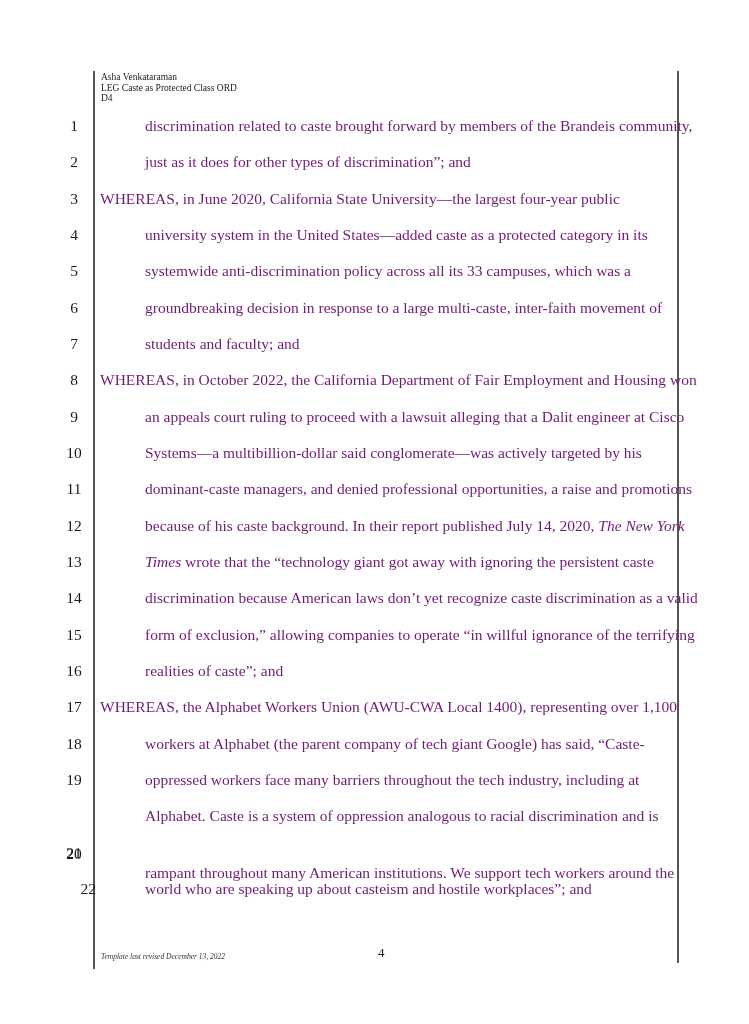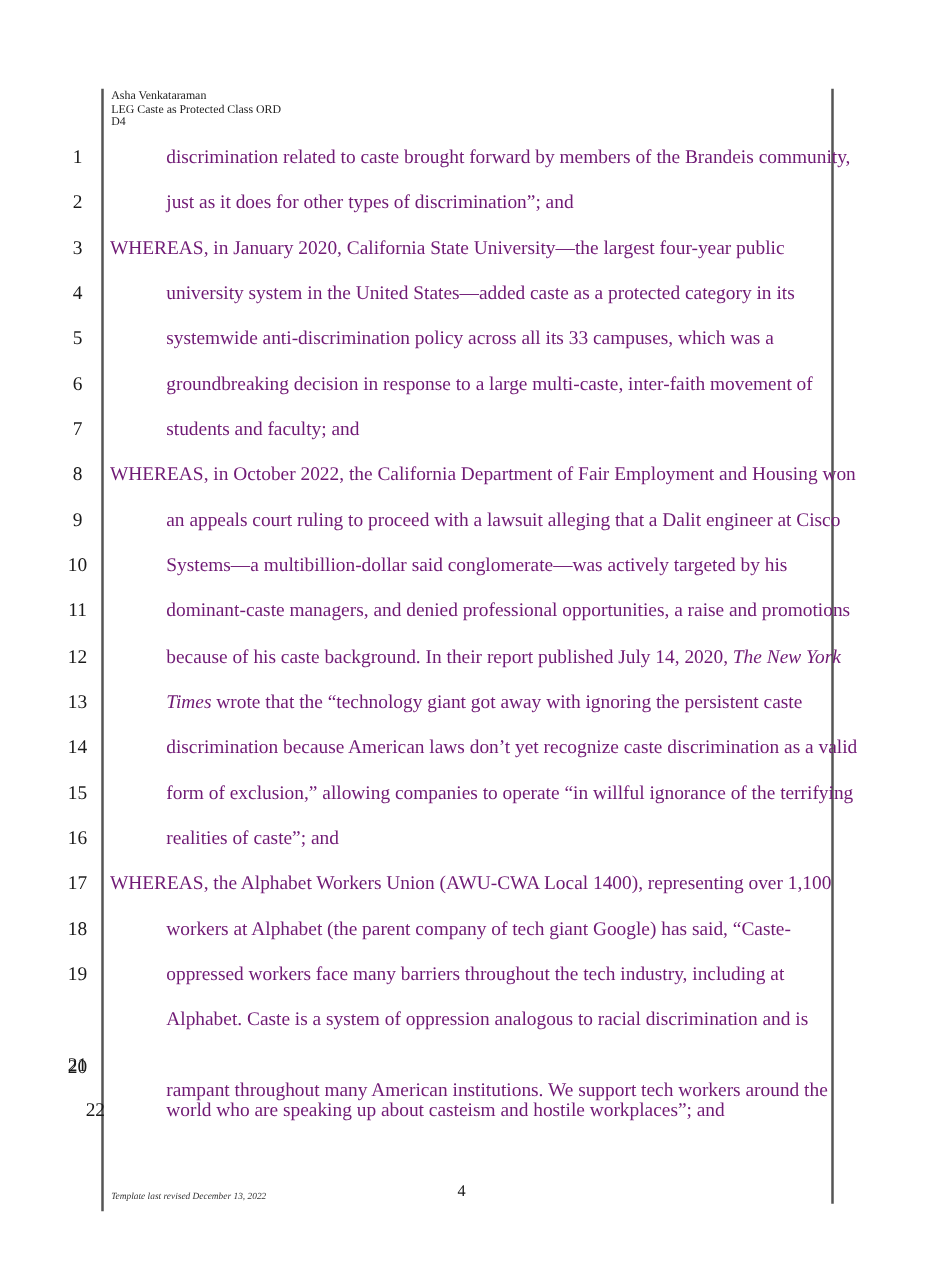--- a/index.html
+++ b/index.html
@@ -10,21 +10,21 @@
     body {
       width: 749px;
       height: 1024px;
       position: relative;
       overflow: hidden;
       font-family: "Liberation Serif", "DejaVu Serif", serif;
       color: #1a1a1a;
     }
     .page {
       position: absolute;
-      left: 0; top: 0;
+      left: 12px; top: 0;
       width: 708px; height: 1024px;
     }
     .rule-left {
       position: absolute;
       left: 81px;
       top: 71px;
       width: 2px;
       height: 898px;
       background: #555;
     }
@@ -93,21 +93,21 @@
     <div>LEG Caste as Protected Class ORD</div>
     <div>D4</div>
   </div>
 
   <div id="lines-container">
       <div class="line-num" style="top: 116px;">1</div>
       <div class="text-line indent" style="top: 116px;"><span>discrimination related to caste brought forward by members of the Brandeis community,</span></div>
       <div class="line-num" style="top: 152px;">2</div>
       <div class="text-line indent" style="top: 152px;"><span>just as it does for other types of discrimination”; and</span></div>
       <div class="line-num" style="top: 189px;">3</div>
-      <div class="text-line flush" style="top: 189px;"><span>WHEREAS, in January 2020, California State University—the largest four-year public</span></div>
+      <div class="text-line flush" style="top: 189px;"><span>WHEREAS, in June 2020, California State University—the largest four-year public</span></div>
       <div class="line-num" style="top: 225px;">4</div>
       <div class="text-line indent" style="top: 225px;"><span>university system in the United States—added caste as a protected category in its</span></div>
       <div class="line-num" style="top: 261px;">5</div>
       <div class="text-line indent" style="top: 261px;"><span>systemwide anti-discrimination policy across all its 33 campuses, which was a</span></div>
       <div class="line-num" style="top: 298px;">6</div>
       <div class="text-line indent" style="top: 298px;"><span>groundbreaking decision in response to a large multi-caste, inter-faith movement of</span></div>
       <div class="line-num" style="top: 334px;">7</div>
       <div class="text-line indent" style="top: 334px;"><span>students and faculty; and</span></div>
       <div class="line-num" style="top: 370px;">8</div>
       <div class="text-line flush" style="top: 370px;"><span>WHEREAS, in October 2022, the California Department of Fair Employment and Housing won</span></div>

